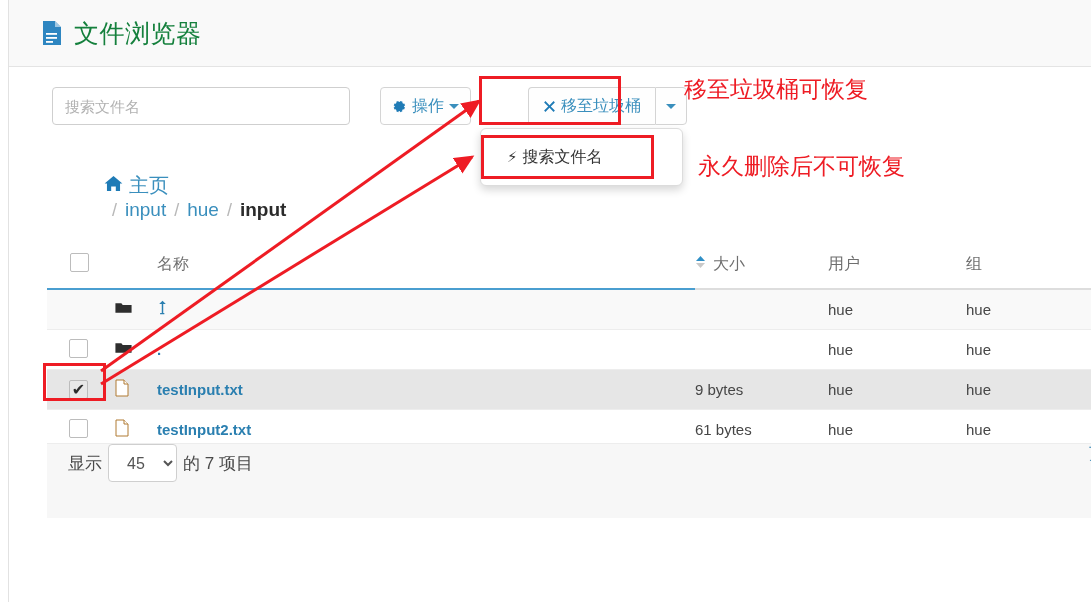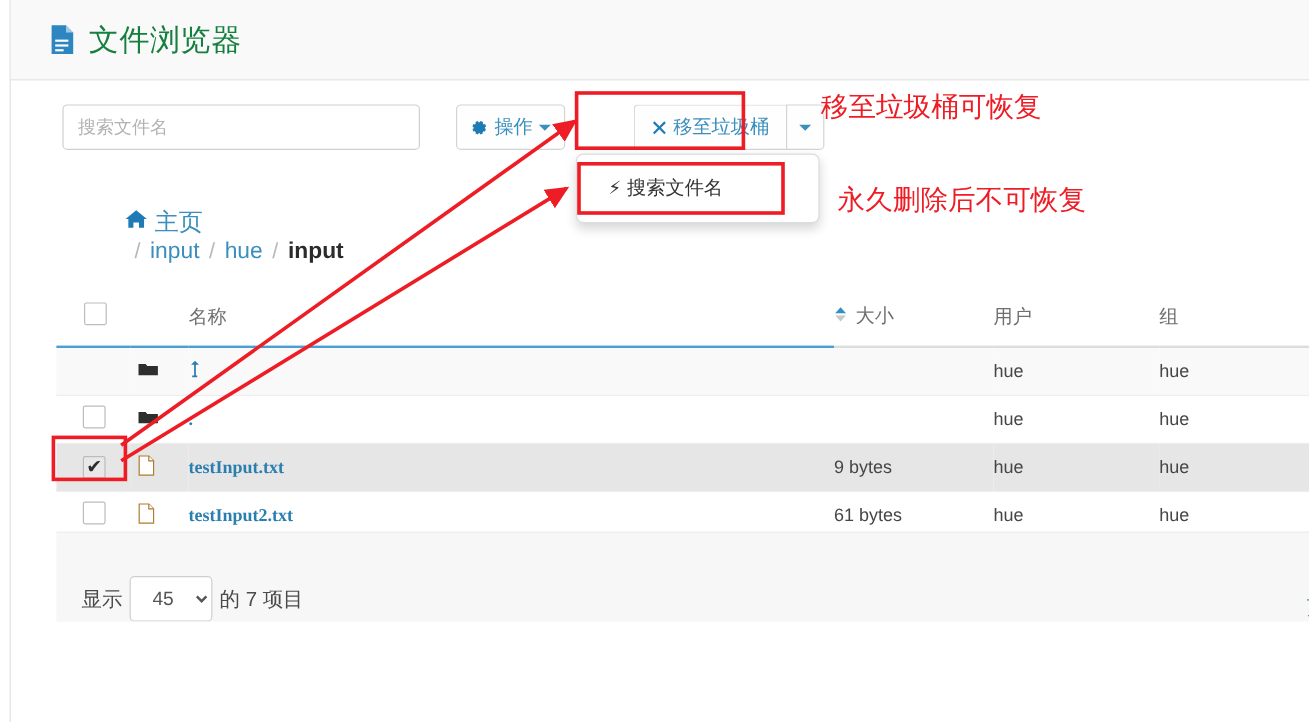--- a/index.html
+++ b/index.html
@@ -193,36 +193,35 @@
   .chk .tick { font-size: 16px; color: #2c2c2c; line-height: 1; font-weight: bold; }
   .hdr-chk { margin-left: 23px; }
 
   .sort-caret { display: inline-block; width: 11px; margin-right: 7px; vertical-align: middle; }
   .name-cell a {
     color: #2a7fb0;
     font-weight: bold;
     font-size: 15px;
     text-decoration: none;
     cursor: pointer;
-    font-family: Liberation Serif, serif;
   }
   .icon-cell { text-align: left; padding-left: 6px !important; }
   .size-cell, .user-cell, .group-cell { color: #4a4a4a; }
   .parent-arrow { color: #2a7fb0; font-size: 16px; }
 
   
   .table-footer {
     position: absolute;
     left: 47px; top: 443px;
     width: 1044px; height: 75px;
     background: #f7f7f7;
     border-top: 1px solid #ededed;
     box-sizing: border-box;
     display: flex;
-    align-items: flex-end;
+    align-items: flex-start;
     overflow: hidden;
   }
   .footer-left {
     display: flex; align-items: center;
     padding-left: 21px;
     font-size: 17px; color: #4a4a4a;
     white-space: nowrap;
   }
   .page-size {
     margin: 0 6px;

